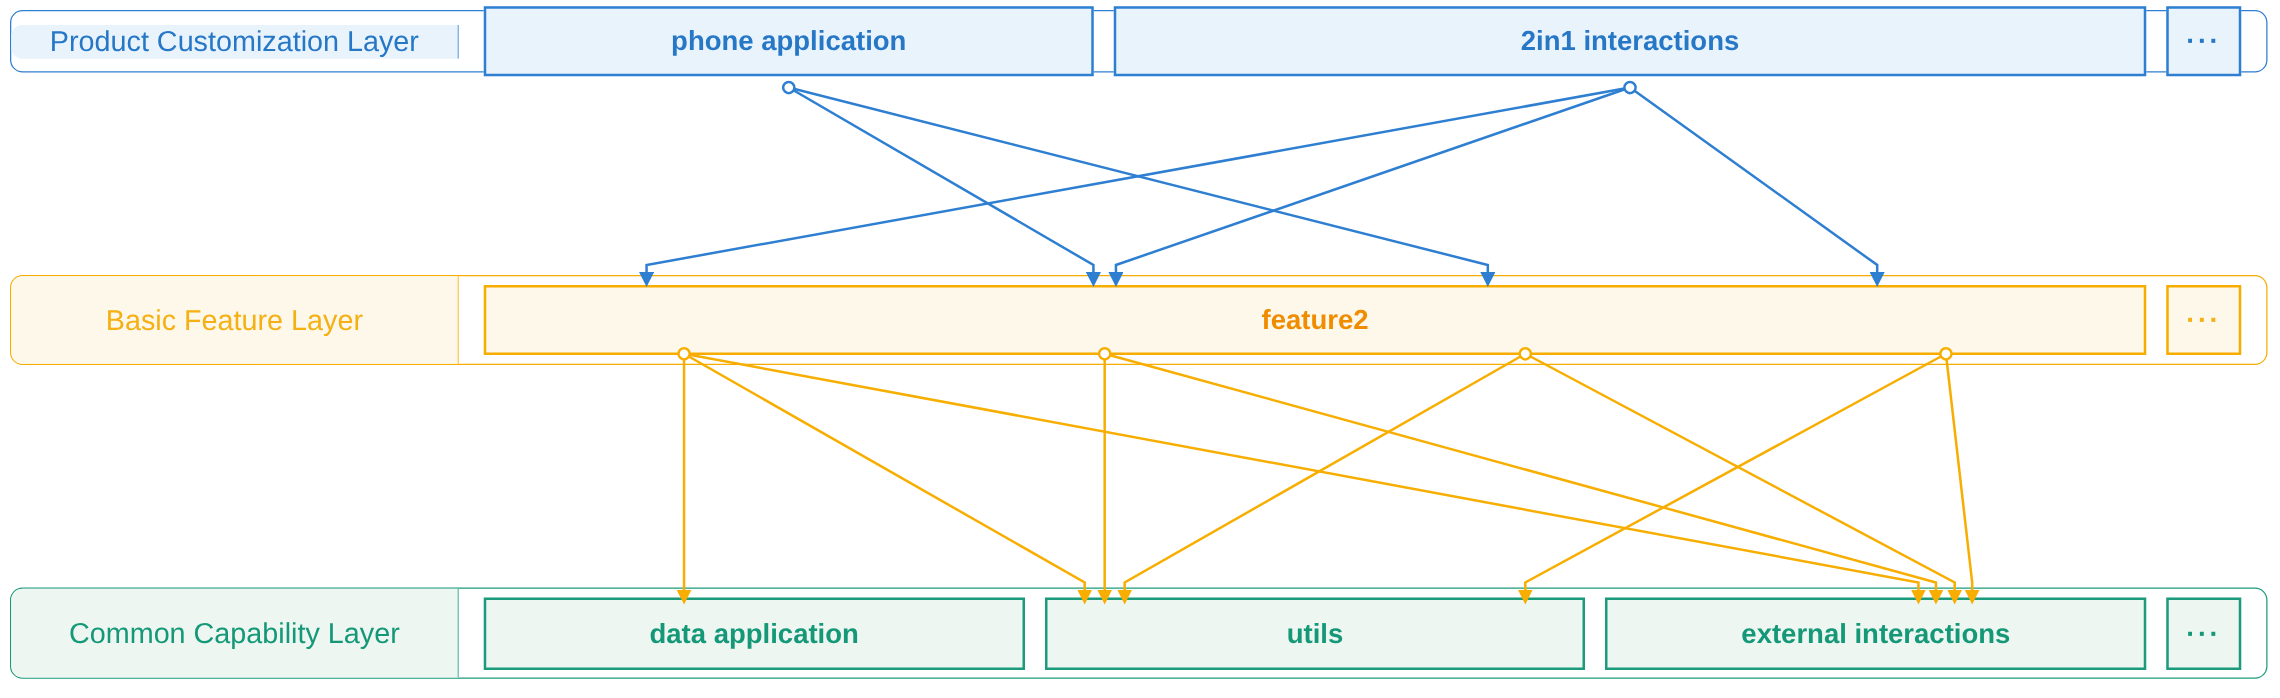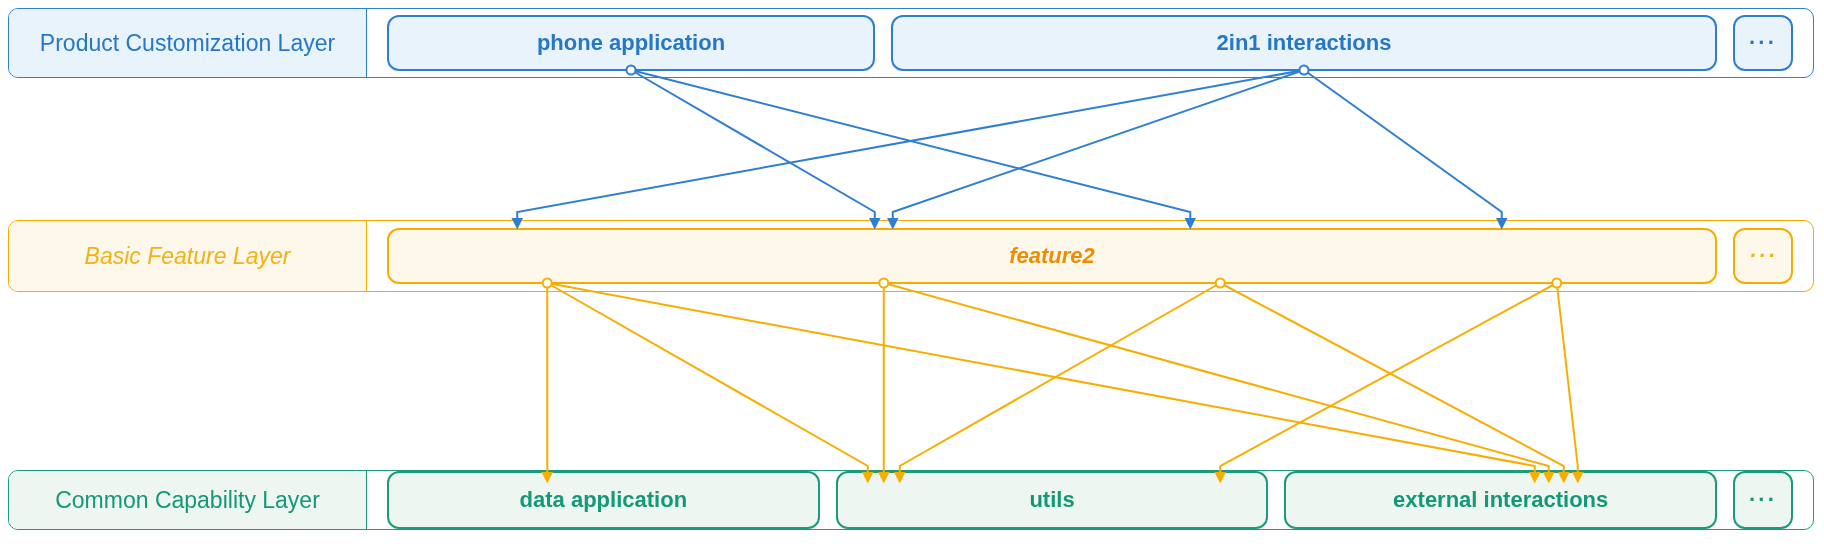--- a/index.html
+++ b/index.html
@@ -11,43 +11,43 @@
     overflow:hidden;
   }
   .layer{
     position:absolute;left:8px;width:1806px;
     border:1.5px solid var(--border);
     border-radius:10px;
     background:#fff;
     display:flex;
     box-sizing:border-box;
   }
-  .layer-product{top:8px;height:70px;}
-  .layer-feature{top:220px;height:72px;font-style:italic;}
-  .layer-capability{top:470px;height:60px;}
+  .layer-product{top:8px;height:50px;align-items:center;}
+  .layer-feature{top:220px;height:72px;}
+  .layer-capability{top:470px;height:73px;}
   .layer-label{
     flex:0 0 358px;
     background:var(--fill);
     border-right:1.5px solid var(--border);
     border-radius:9px 0 0 9px;
     display:flex;align-items:center;justify-content:center;
     font-size:23px;
     color:var(--labelText);
     box-sizing:border-box;
   }
   .boxes{
     flex:1;display:flex;align-items:center;
     gap:16px;padding:0 20px;
     box-sizing:border-box;
   }
   .node{
     flex:1;height:56px;
     border:2px solid var(--border);
     background:var(--fill);
-    border-radius:12px;
+    border-radius:0;
     display:flex;align-items:center;justify-content:center;
     font-weight:bold;font-size:22px;
     color:var(--text);
     box-sizing:border-box;
   }
   .layer-capability .node{height:58px;}
   .node.wide{flex:0 0 488px;}
   .node.ellipsis{
     flex:0 0 60px;
     font-size:22px;letter-spacing:2px;

